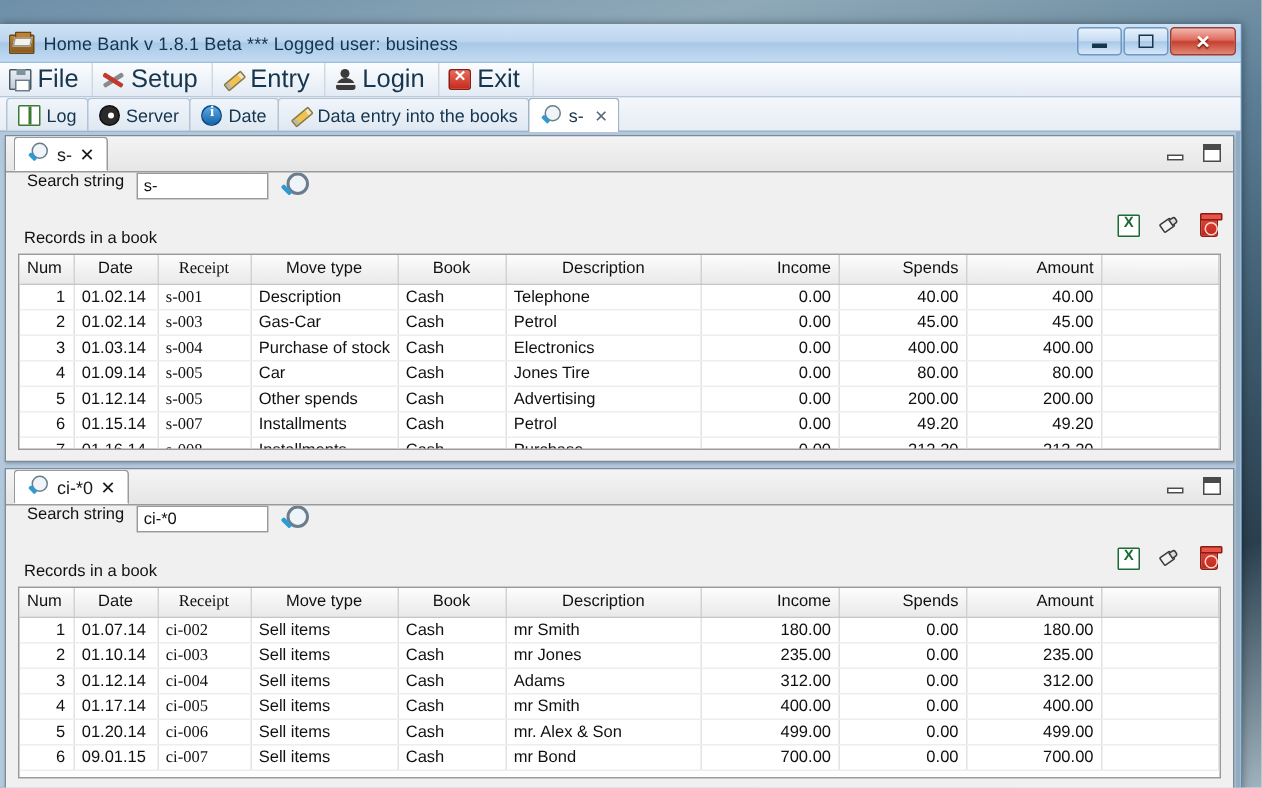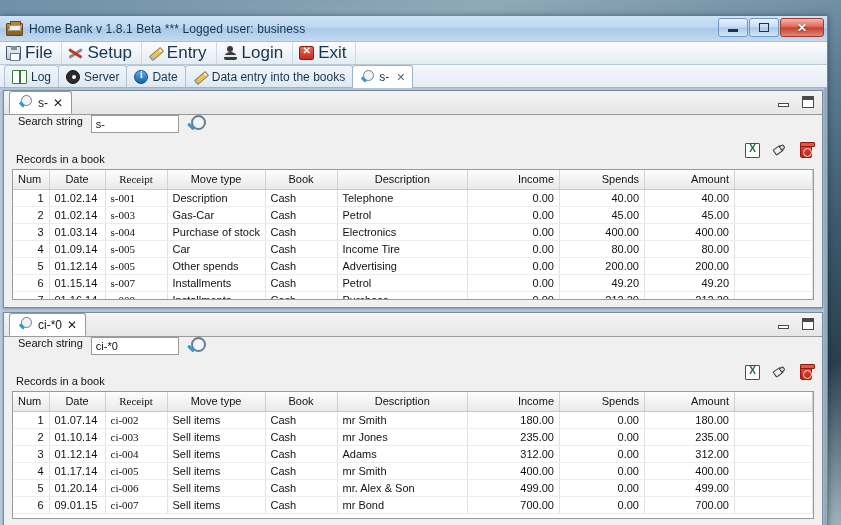--- a/index.html
+++ b/index.html
@@ -376,21 +376,21 @@
                   <td class="c-spends">400.00</td>
                   <td class="c-amount">400.00</td>
                   <td class="c-pad"></td>
                 </tr>
                 <tr>
                   <td class="c-num">4</td>
                   <td class="c-date">01.09.14</td>
                   <td class="c-receipt">s-005</td>
                   <td class="c-move">Car</td>
                   <td class="c-book">Cash</td>
-                  <td class="c-desc">Income Tire</td>
+                  <td class="c-desc">Jones Tire</td>
                   <td class="c-income">0.00</td>
                   <td class="c-spends">80.00</td>
                   <td class="c-amount">80.00</td>
                   <td class="c-pad"></td>
                 </tr>
                 <tr>
                   <td class="c-num">5</td>
                   <td class="c-date">01.12.14</td>
                   <td class="c-receipt">s-005</td>
                   <td class="c-move">Other spends</td>

